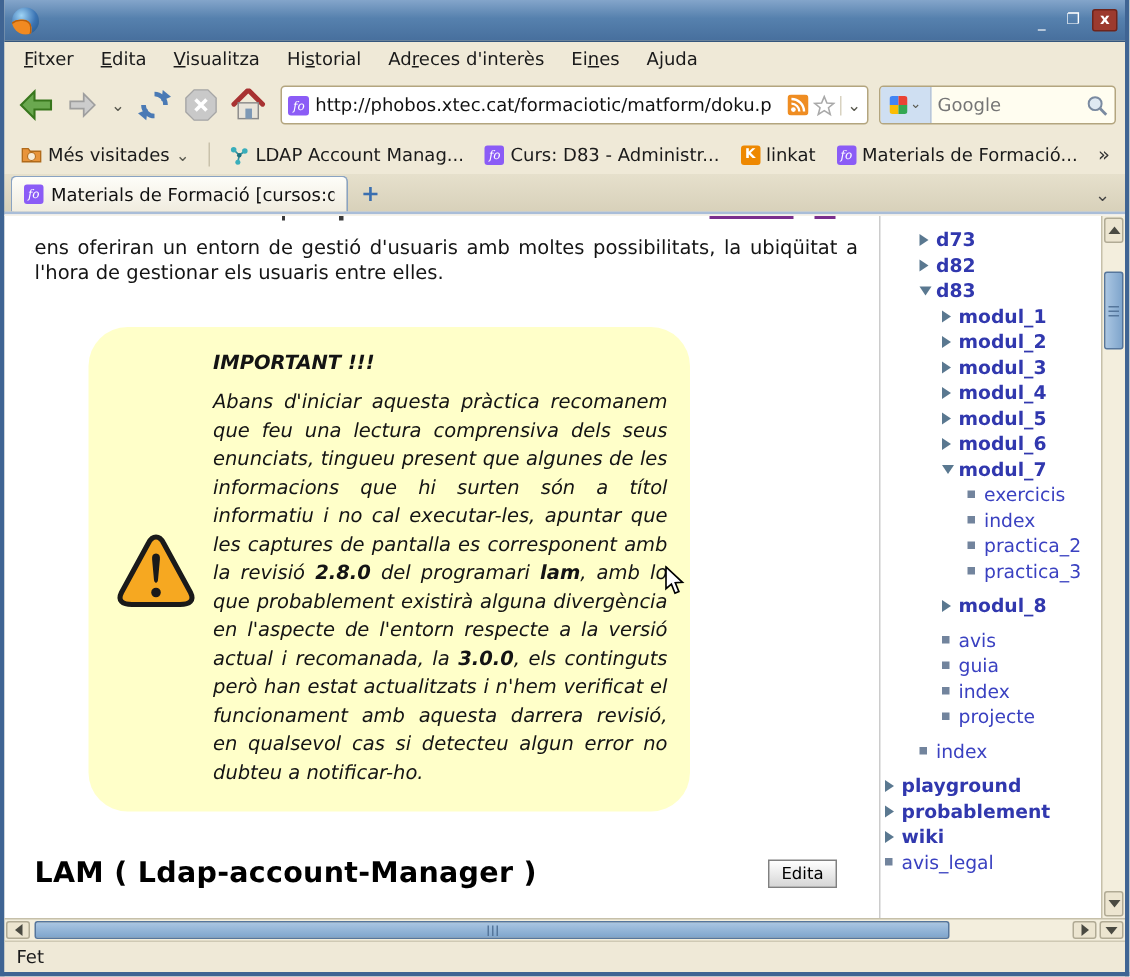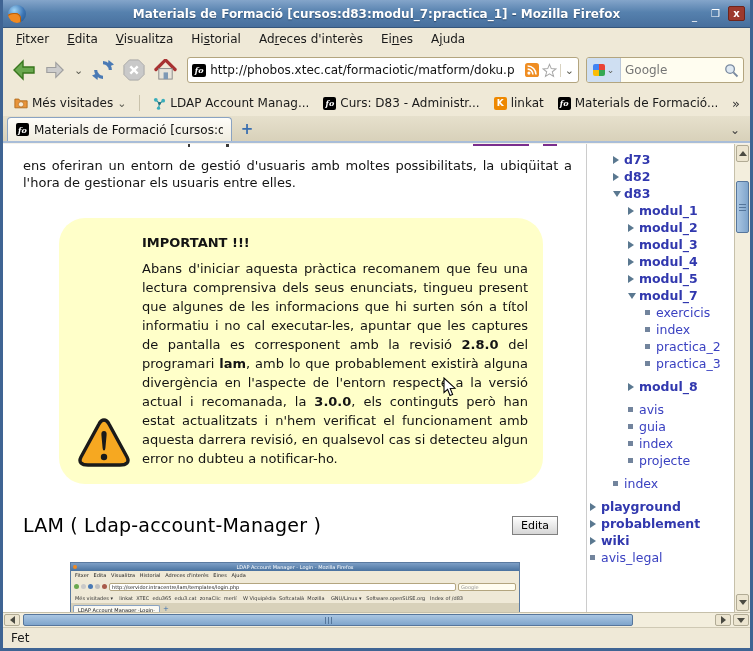--- a/index.html
+++ b/index.html
@@ -33,49 +33,49 @@
   .search-engine { width:34px; height:100%; background:#cfdff2; border-right:1px solid #b9c6d8; display:flex; align-items:center; justify-content:center; gap:2px; }
   .g-logo { width:12px; height:12px; display:grid; grid-template-columns:6px 6px; grid-template-rows:6px 6px; border-radius:2px; overflow:hidden; }
   .g-logo i { display:block; }
   .search-input { flex:1; border:none; outline:none; background:transparent; font-size:12px; color:#9a9web8; padding:0 4px; font-family:"DejaVu Sans",sans-serif; color:#9b9785; min-width:0;}
 
   
   .bmbar { height:26px; flex:0 0 26px; background:#efe9d7; display:flex; align-items:center; padding:0 6px; font-size:12px; color:#1a1a1a; gap:4px; }
   .bm { display:flex; align-items:center; gap:4px; padding:2px 5px; white-space:nowrap; }
   .bm-sep { width:1px; height:16px; background:#c9c2ab; margin:0 4px; }
   .icon-box { width:13px; height:13px; border-radius:2px; display:flex; align-items:center; justify-content:center; flex:0 0 13px; }
-  .doku-fav { background:#000000; color:#fff; font-size:8px; font-weight:bold; font-style:italic; font-family:"DejaVu Serif",serif;text-align:center; }
+  .doku-fav { background:#8b5cf6; color:#fff; font-size:8px; font-weight:normal; font-style:italic; font-family:"DejaVu Serif",serif;text-align:center; }
   .linkat-ic { background:#ee8800; color:#fff; font-size:9px; font-weight:bold; }
   .bm-overflow { margin-left:auto; font-size:13px; color:#333; padding:0 4px; }
 
   
   .tabbar { height:27px; flex:0 0 27px; background:linear-gradient(#e6e0cc,#d8d1ba); display:flex; align-items:flex-end; padding:3px 4px 0 4px; border-bottom:2px solid #a9bdd8; }
   .tab { height:24px; width:225px; background:linear-gradient(#fefdf9,#f0ecdf); border:1px solid #8aa3c2; border-bottom:none; border-radius:4px 4px 0 0; display:flex; align-items:center; gap:5px; padding:0 8px; font-size:12px; color:#111; }
   .tab-label { white-space:nowrap; overflow:hidden; }
   .newtab-btn { width:22px; height:20px; margin:0 0 2px 4px; display:flex; align-items:center; justify-content:center; color:#3a6fb0; font-size:15px; font-weight:bold; }
   .tablist-btn { margin-left:auto; margin-bottom:4px; color:#444; font-size:12px; padding:0 6px; }
 
   
   .content-row { flex:1; display:flex; background:#fff; overflow:hidden; border-top:1px solid #f5f2ea; }
   .main { flex:1; position:relative; padding:8px 14px 0 20px; overflow:hidden; font-size:13px; color:#141414; }
   .partial-marks span { position:absolute; top:0; height:3px; background:#3a3a3a; }
   .pm1 { left:185px; width:2px; } .pm2 { left:223px; width:3px; }
   .pm3 { left:470px; width:56px; background:#7a2e8e !important; height:2px !important; }
   .pm4 { left:540px; width:14px; background:#7a2e8e !important; height:2px !important; }
   .intro { text-align:justify; line-height:17px; margin-top:5px; }
 
-  .important-box { width:484px; margin:27px 0 0 36px; background:#ffffc9; border-radius:26px; padding:17px 15px 16px 14px; display:flex; align-items:flex-end; gap:7px; }
+  .important-box { width:401px; margin:27px 0 0 36px; background:#ffffc9; border-radius:26px; padding:17px 15px 16px 14px; display:flex; align-items:center; gap:7px;font-style:italic; }
   .warn-icon-wrap { flex:0 0 62px; display:flex; justify-content:center; }
   .imp-text { flex:1; }
   .imp-title { font-weight:bold; margin-bottom:9px; font-size:13px; }
   .imp-body { text-align:justify; line-height:19px; font-size:13px; }
   .imp-body .b { font-weight:bold; }
 
   .heading-row { display:flex; align-items:flex-start; margin-top:30px; }
-  .page-heading { font-size:19px; font-weight:normal; color:#000; letter-spacing:0.2px; }
+  .page-heading { font-size:19px; font-weight:bold; color:#000; letter-spacing:0.2px; }
   .edit-btn { margin-left:auto; margin-right:14px; margin-top:2px; font-size:11px; font-family:"DejaVu Sans",sans-serif; padding:2px 8px; background:linear-gradient(#ffffff,#d6d6d6); border:1px solid #808080; color:#000; }
 
   
   .embed { width:450px; margin:26px 0 0 47px; border:1px solid #5a7aa0; background:#fff; overflow:hidden; height:82px; font-family:"DejaVu Sans",sans-serif; }
   .mini-title { height:8px; background:linear-gradient(#7d9fc6,#49729f); position:relative; color:#fff; font-size:5px; line-height:8px; text-align:center; }
   .mini-title::before { content:""; position:absolute; left:2px; top:2px; width:4px; height:4px; border-radius:50%; background:#f18a21; }
   .mini-menu { height:9px; background:#efe9d7; font-size:5px; line-height:9px; color:#222; padding-left:4px; white-space:pre; overflow:hidden; }
   .mini-nav { height:13px; background:#efe9d7; display:flex; align-items:center; gap:2px; padding:0 3px; }
   .mini-dot { width:5px; height:5px; border-radius:50%; }
   .mini-url { flex:1; height:8px; background:#fff; border:1px solid #b3a57f; border-radius:2px; font-size:5px; line-height:7px; color:#222; padding:0 2px; white-space:nowrap; overflow:hidden; }
@@ -118,21 +118,20 @@
 
   .cursor { position:absolute; left:443px; top:377px; z-index:50; pointer-events:none; }
 </style>
 </head>
 <body>
 
 <div class="window">
 
   <div class="titlebar">
     <span class="fx-logo"></span>
-    <span class="title-text">Materials de Formació [cursos:d83:modul_7:practica_1] - Mozilla Firefox</span>
     <span class="winbtns">
       <span class="winbtn">_</span>
       <span class="winbtn max">❐</span>
       <span class="winbtn close">x</span>
     </span>
   </div>
 
   <div class="menubar">
 
   <span class="menu-item"><span></span><u>F</u><span>itxer</span></span>
@@ -328,20 +327,24 @@
           <a>modul_3</a>
         </div>
         <div class="tree-item ind3 ns closed">
           <span class="tree-glyph"></span>
           <a>modul_4</a>
         </div>
         <div class="tree-item ind3 ns closed">
           <span class="tree-glyph"></span>
           <a>modul_5</a>
         </div>
+        <div class="tree-item ind3 ns closed">
+          <span class="tree-glyph"></span>
+          <a>modul_6</a>
+        </div>
         <div class="tree-item ind3 ns open">
           <span class="tree-glyph"></span>
           <a>modul_7</a>
         </div>
         <div class="tree-item ind4 page">
           <span class="tree-glyph"></span>
           <a>exercicis</a>
         </div>
         <div class="tree-item ind4 page">
           <span class="tree-glyph"></span>

